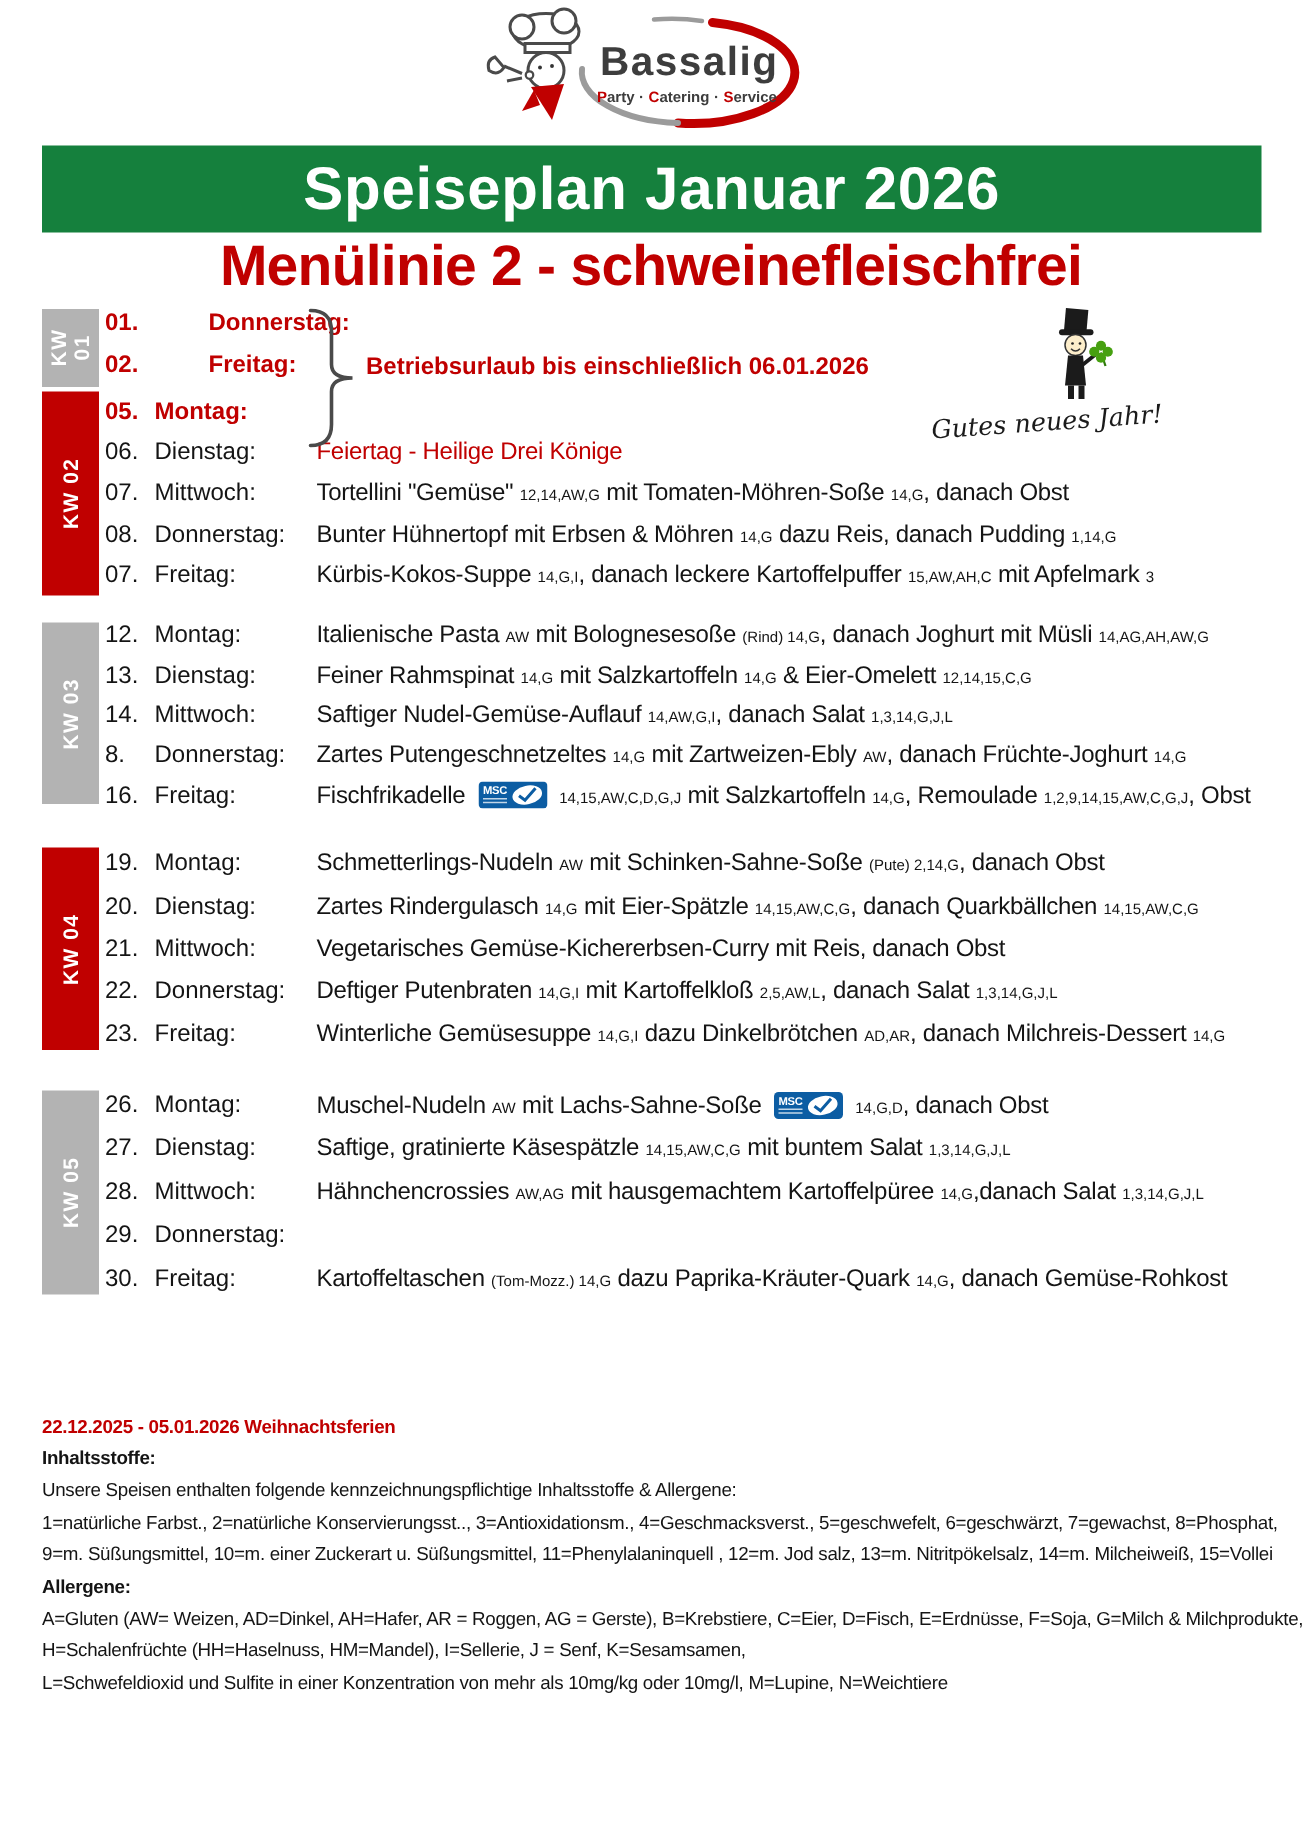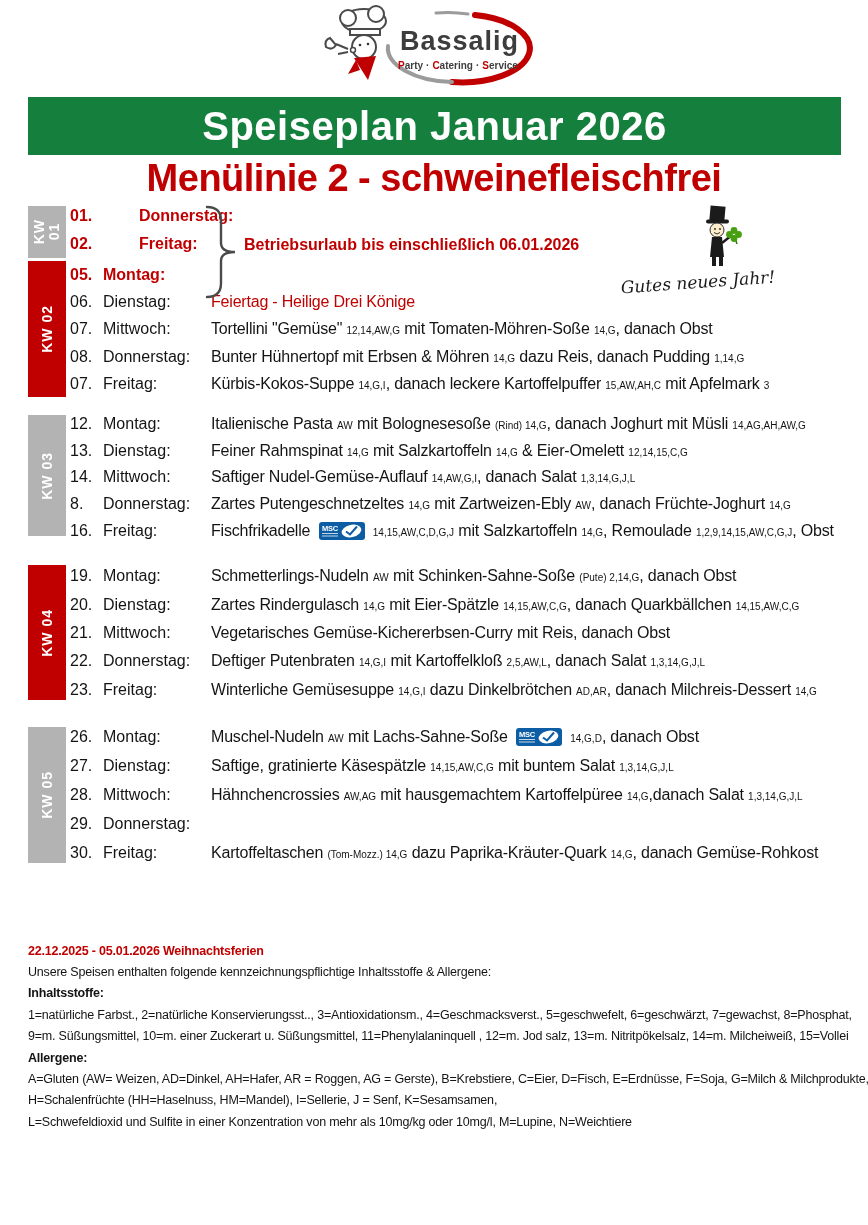--- a/index.html
+++ b/index.html
@@ -294,22 +294,22 @@
       <circle cx="48" cy="26.5" r="3.4" fill="#46a010"></circle>
       <circle cx="52.5" cy="30.5" r="3.4" fill="#46a010"></circle>
       <circle cx="48" cy="34.5" r="3.4" fill="#46a010"></circle>
       <circle cx="43.5" cy="30.5" r="3.4" fill="#46a010"></circle>
     </svg>
     <div class="greeting">Gutes neues Jahr!</div>
   </div>
 
   <div class="footer">
     <div class="f-line red-bold">22.12.2025 - 05.01.2026 Weihnachtsferien</div>
+    <div class="f-line bold">Inhaltsstoffe:</div>
     <div class="f-line">Unsere Speisen enthalten folgende kennzeichnungspflichtige Inhaltsstoffe &amp; Allergene:</div>
-    <div class="f-line bold">Inhaltsstoffe:</div>
     <div class="f-line">1=natürliche Farbst., 2=natürliche Konservierungsst.., 3=Antioxidationsm., 4=Geschmacksverst., 5=geschwefelt, 6=geschwärzt,  7=gewachst, 8=Phosphat,</div>
     <div class="f-line">9=m. Süßungsmittel, 10=m. einer Zuckerart u. Süßungsmittel, 11=Phenylalaninquell , 12=m. Jod salz, 13=m. Nitritpökelsalz, 14=m. Milcheiweiß, 15=Vollei</div>
     <div class="f-line bold">Allergene:</div>
     <div class="f-line">A=Gluten (AW= Weizen, AD=Dinkel, AH=Hafer, AR = Roggen, AG = Gerste), B=Krebstiere, C=Eier, D=Fisch, E=Erdnüsse, F=Soja, G=Milch &amp; Milchprodukte,</div>
     <div class="f-line">H=Schalenfrüchte (HH=Haselnuss, HM=Mandel), I=Sellerie, J = Senf, K=Sesamsamen,</div>
     <div class="f-line">L=Schwefeldioxid und Sulfite in einer Konzentration von mehr als 10mg/kg oder 10mg/l, M=Lupine, N=Weichtiere</div>
   </div>
 
 </div>
 

